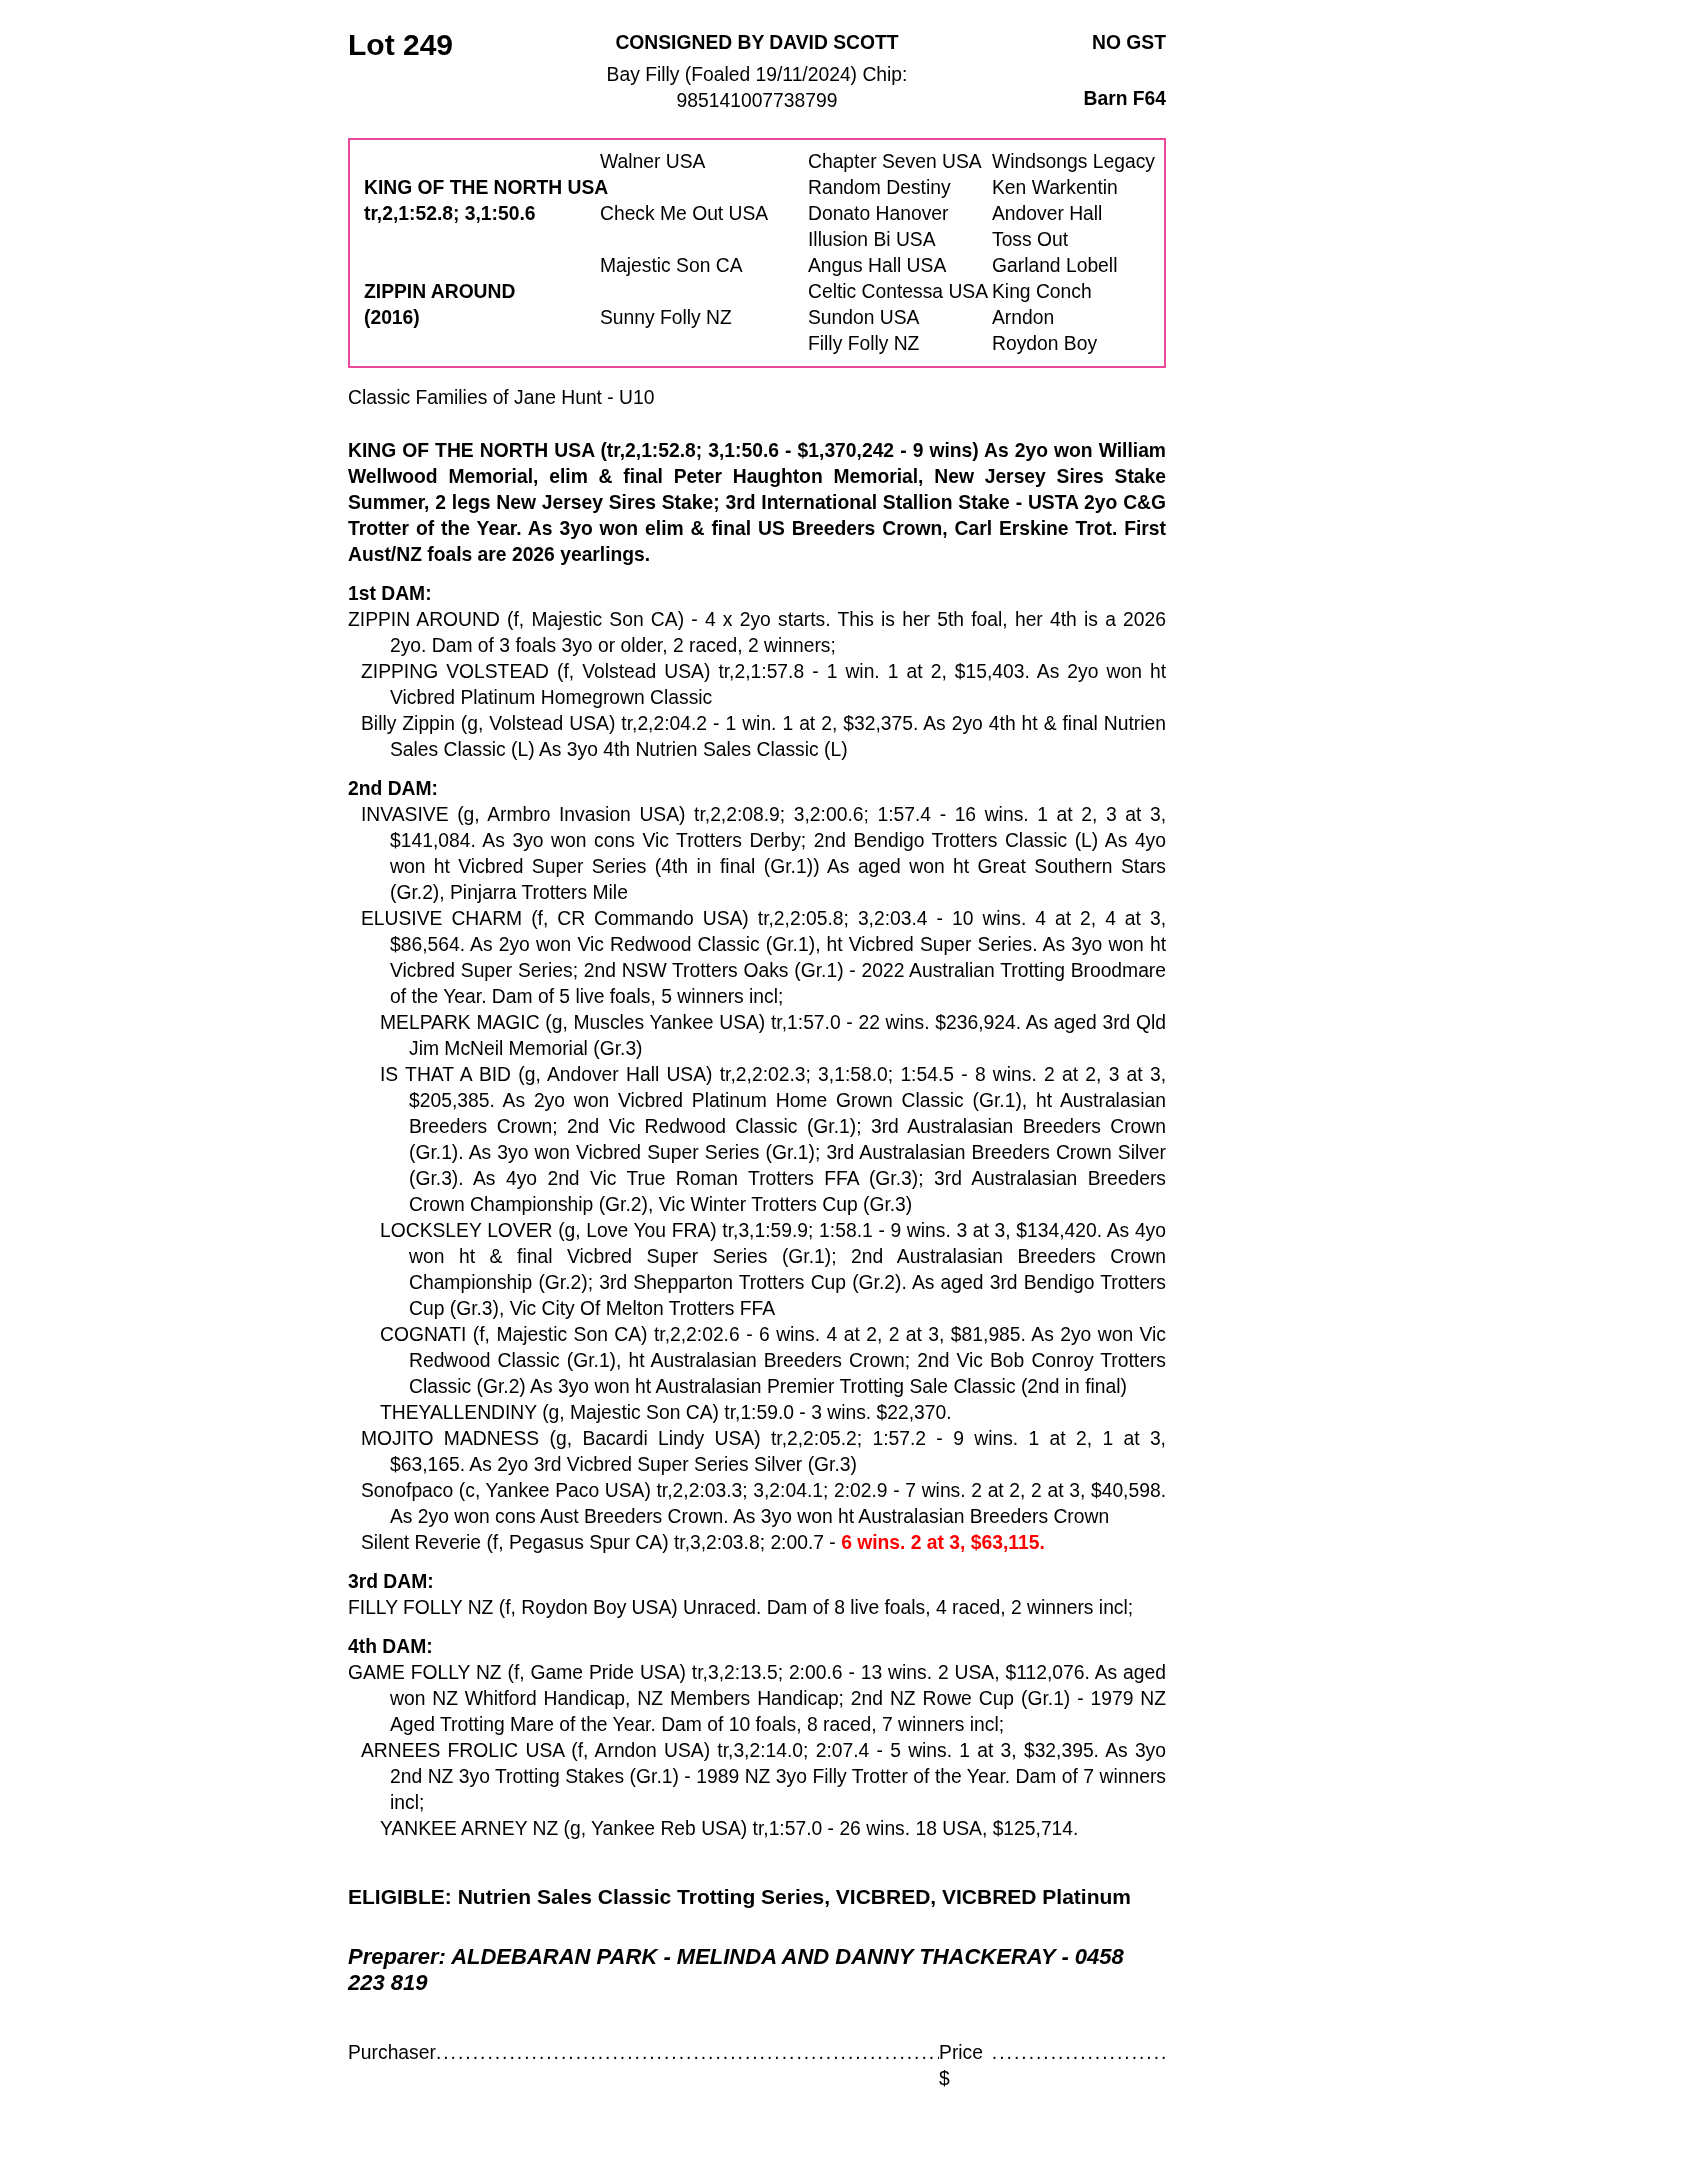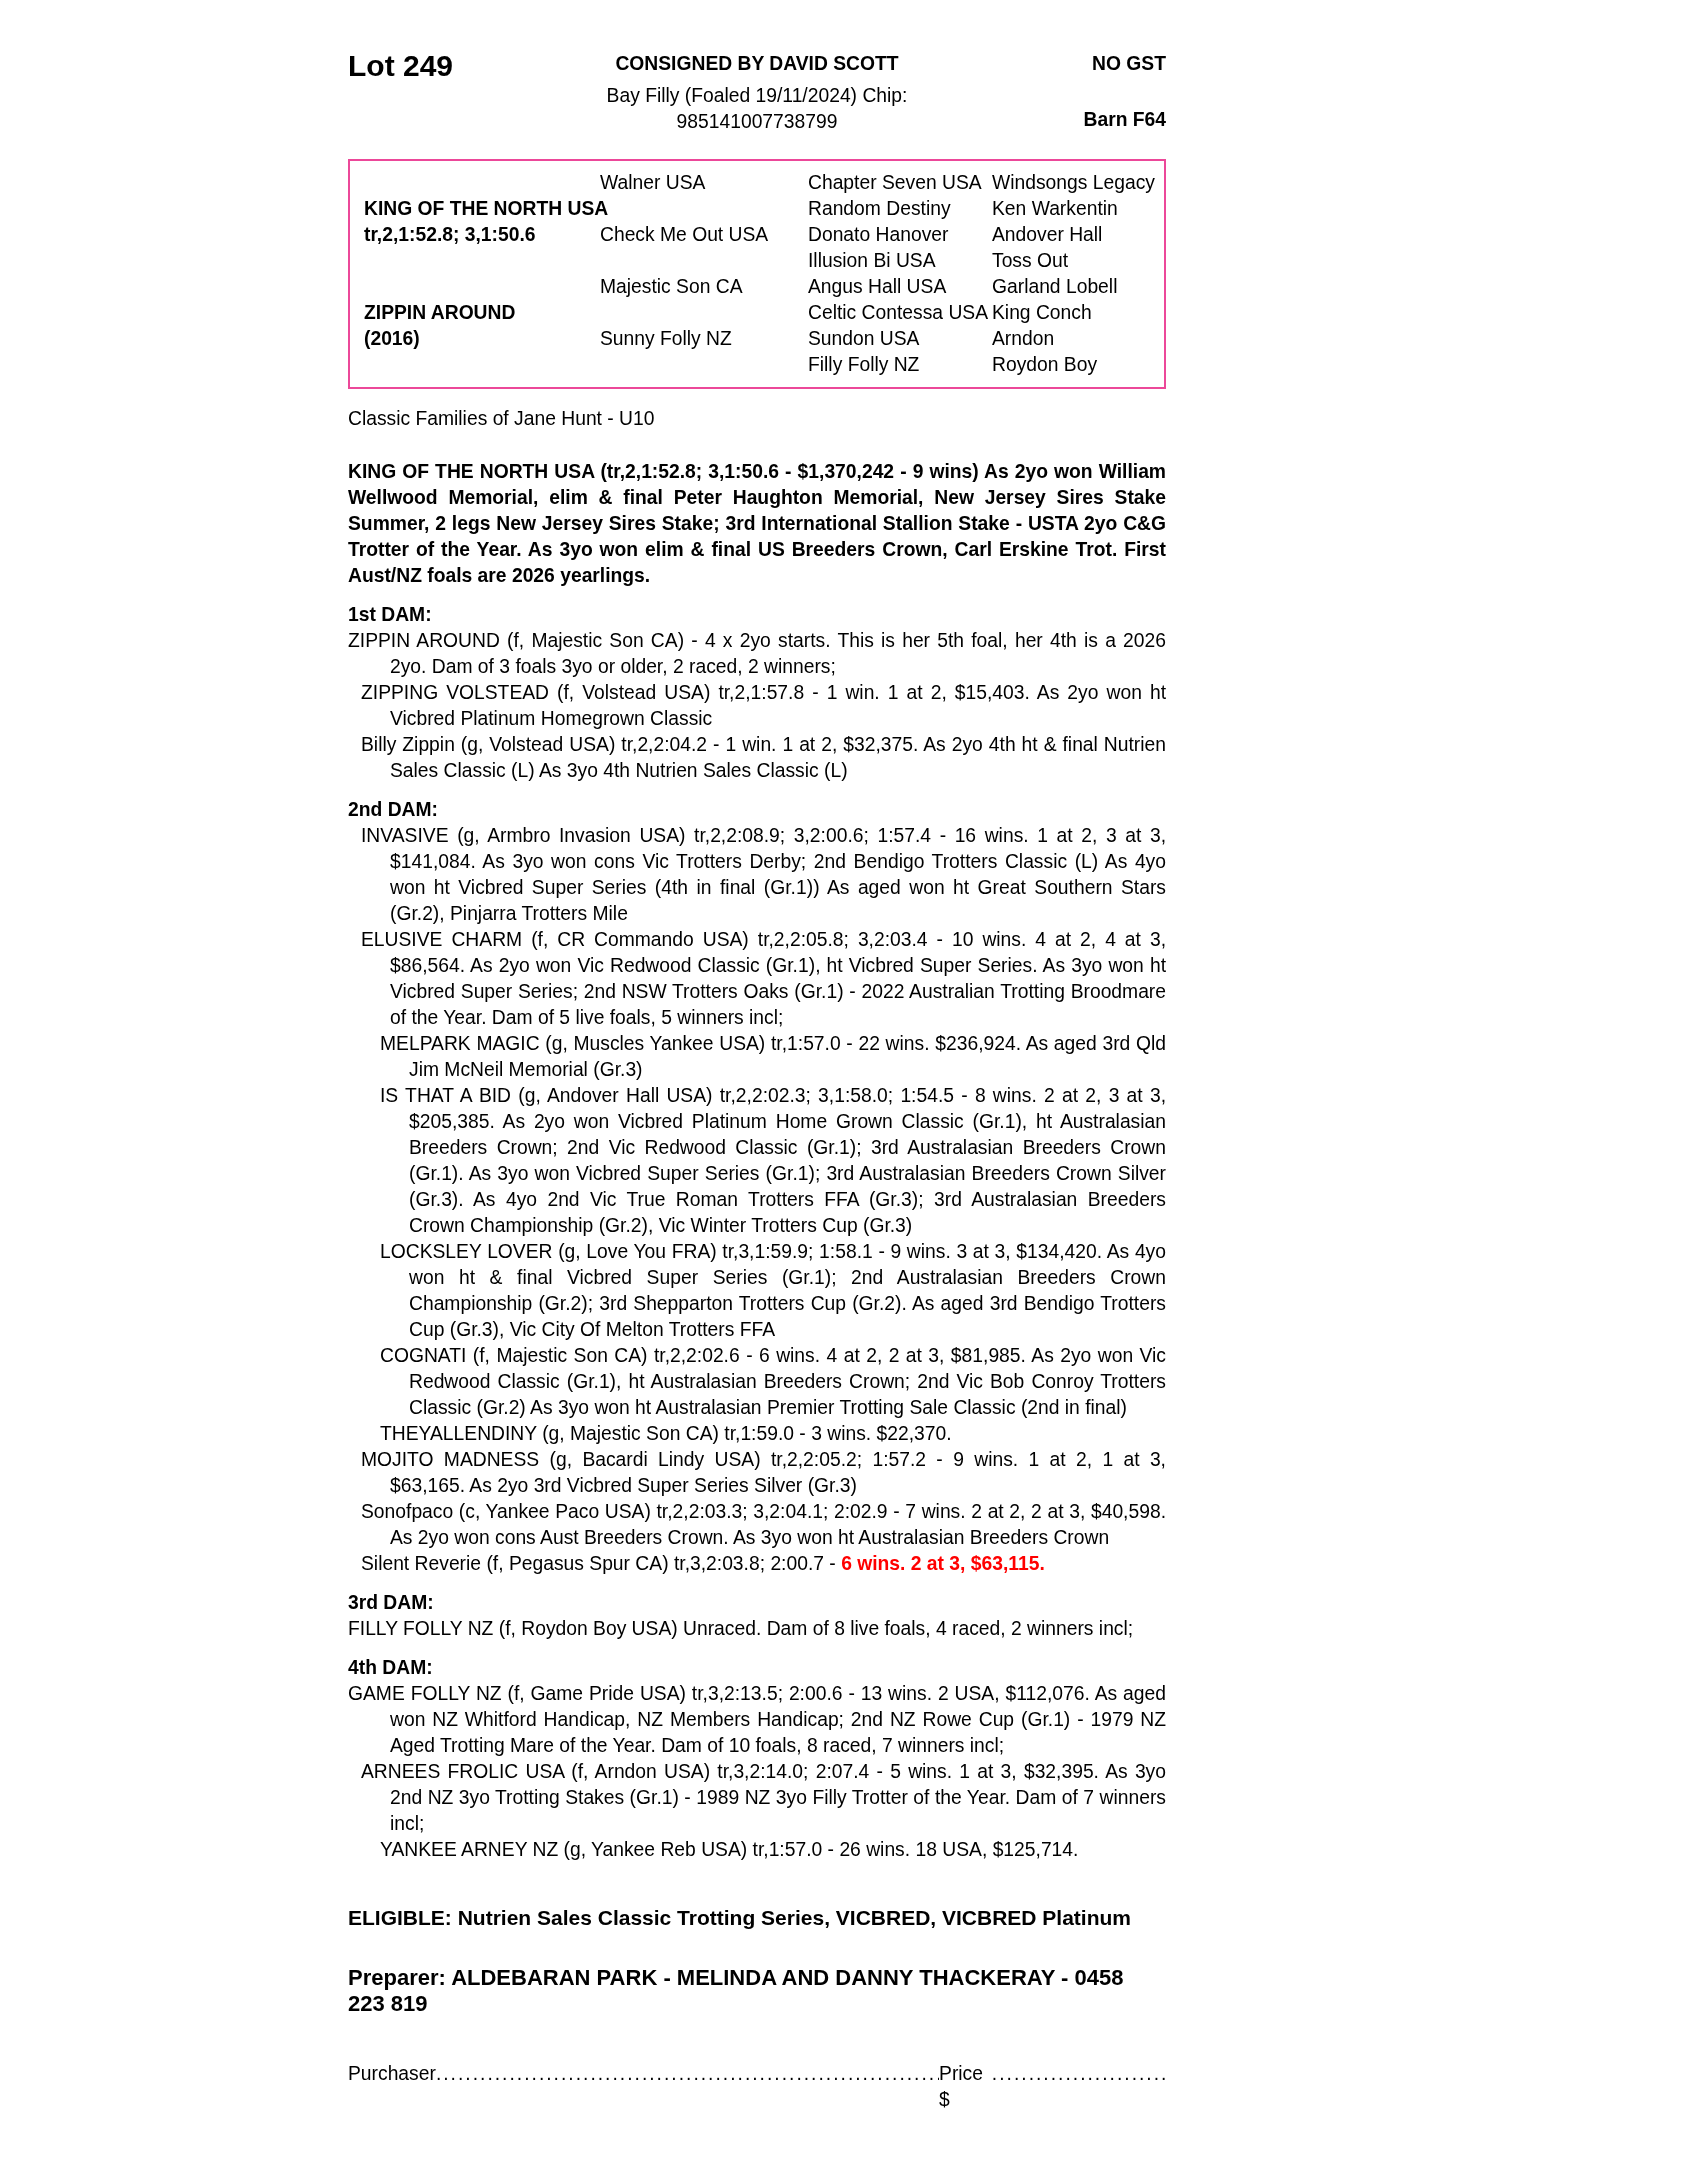--- a/index.html
+++ b/index.html
@@ -3,21 +3,21 @@
 <meta charset="utf-8">
 <style>
   html, body { margin: 0; padding: 0; }
   body {
     width: 1683px; height: 2178px;
     background: #ffffff; color: #000000;
     font-family: "Liberation Sans", sans-serif;
     font-size: 19.3px; line-height: 26px;
     overflow: hidden;
   }
-  .page { box-sizing: border-box; width: 1503px; padding: 51px 337px 0 348px; }
+  .page { box-sizing: border-box; width: 1503px; padding: 30px 337px 0 348px; }
 
   
   .header { display: grid; grid-template-columns: 248px 1fr 248px; }
   .lot { font-size: 30px; font-weight: bold; line-height: 30px; }
   .header-center { text-align: center; }
   .consigned { font-weight: bold; }
   .foal-line { margin-top: 6px; }
   .header-right { text-align: right; font-weight: bold; }
   .barn { margin-top: 30px; }
 
@@ -39,21 +39,21 @@
   .dam-heading { font-weight: bold; margin-top: 13px; }
   .entry { text-align: justify; }
   .lv0 { padding-left: 42px; text-indent: -42px; }
   .lv1 { padding-left: 42px; text-indent: -29px; }
   .lv2 { padding-left: 61px; text-indent: -29px; }
   .b { font-weight: normal; }
   .red { color: #ff0000; font-weight: bold; }
 
   
   .eligible { margin-top: 42px; font-weight: bold; font-size: 21px; }
-  .preparer { margin-top: 34px; font-weight: bold; font-size: 22px; }
+  .preparer { margin-top: 34px; font-weight: bold; font-size: 22px; font-style: italic; }
   .purchase-line { margin-top: 44px; display: flex; align-items: baseline; }
   .dots { display: inline-block; overflow: hidden; white-space: nowrap; letter-spacing: 2px; }
   .dots1 { width: 572px; }
   .dots2 { width: 198px; }
 </style>
 </head>
 <body>
 
 <div class="page">
 

